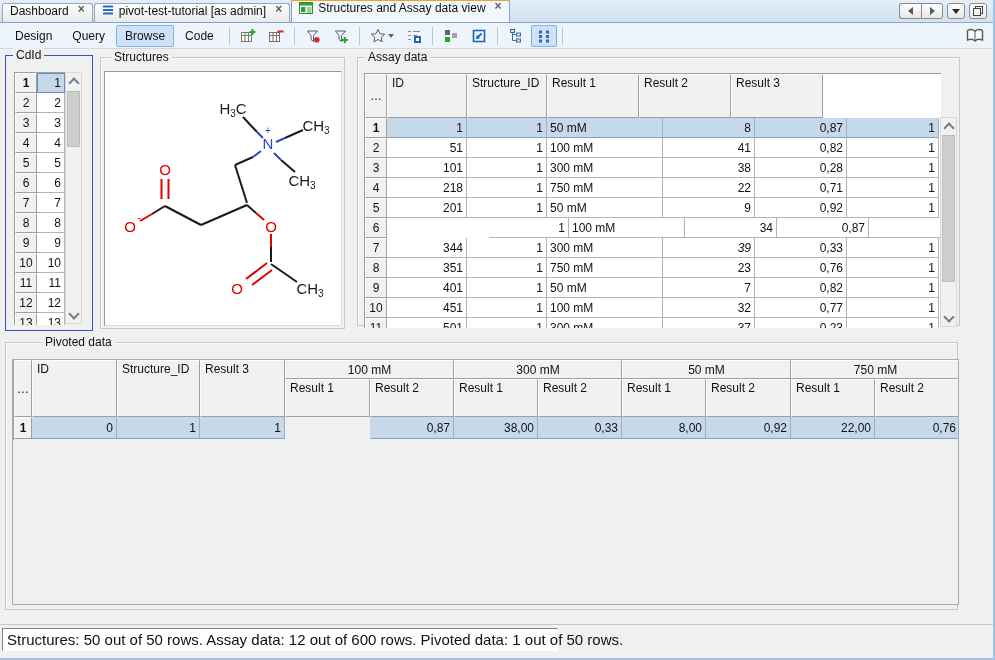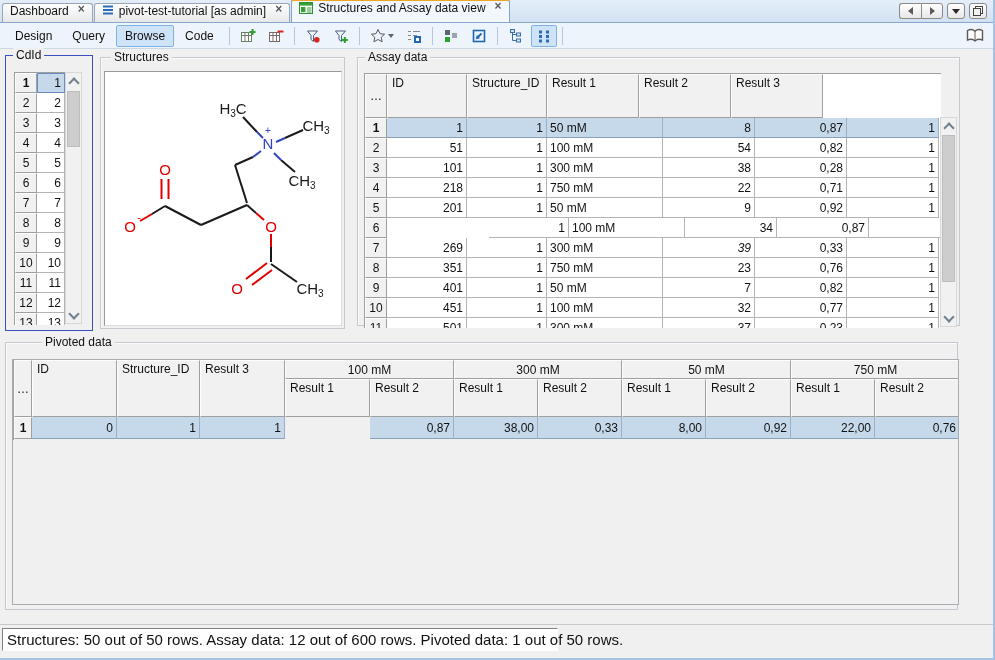--- a/index.html
+++ b/index.html
@@ -370,21 +370,21 @@
               <div class="cell sel" style="width: 116px; height: 20px;">50 mM</div>
               <div class="cell num sel" style="width: 92px; height: 20px;">8</div>
               <div class="cell num sel" style="width: 92px; height: 20px;">0,87</div>
               <div class="cell num sel" style="width: 92px; height: 20px;">1</div>
             </div>
             <div class="trow" style="height: 20px;">
               <div class="hcell rowhead" style="width: 22px; height: 20px;">2</div>
               <div class="cell num" style="width: 80px; height: 20px;">51</div>
               <div class="cell num" style="width: 80px; height: 20px;">1</div>
               <div class="cell" style="width: 116px; height: 20px;">100 mM</div>
-              <div class="cell num" style="width: 92px; height: 20px;">54</div>
+              <div class="cell num" style="width: 92px; height: 20px;">41</div>
               <div class="cell num" style="width: 92px; height: 20px;">0,82</div>
               <div class="cell num" style="width: 92px; height: 20px;">1</div>
             </div>
             <div class="trow" style="height: 20px;">
               <div class="hcell rowhead" style="width: 22px; height: 20px;">3</div>
               <div class="cell num" style="width: 80px; height: 20px;">101</div>
               <div class="cell num" style="width: 80px; height: 20px;">1</div>
               <div class="cell" style="width: 116px; height: 20px;">300 mM</div>
               <div class="cell num" style="width: 92px; height: 20px;">38</div>
               <div class="cell num" style="width: 92px; height: 20px;">0,28</div>
@@ -412,21 +412,21 @@
               <div class="hcell rowhead" style="width: 22px; height: 20px;">6</div>
               <div class="cell num" style="width: 102px; height: 20px; margin-top: 35px;">251</div>
               <div class="cell num" style="width: 80px; height: 20px;">1</div>
               <div class="cell" style="width: 116px; height: 20px;">100 mM</div>
               <div class="cell num" style="width: 92px; height: 20px;">34</div>
               <div class="cell num" style="width: 92px; height: 20px;">0,87</div>
               <div class="cell num" style="width: 92px; height: 20px;">1</div>
             </div>
             <div class="trow" style="height: 20px;">
               <div class="hcell rowhead" style="width: 22px; height: 20px;">7</div>
-              <div class="cell num" style="width: 80px; height: 20px;">269</div>
+              <div class="cell num" style="width: 80px; height: 20px;">344</div>
               <div class="cell num" style="width: 80px; height: 20px;">1</div>
               <div class="cell" style="width: 116px; height: 20px;">300 mM</div>
               <div class="cell num" style="width: 92px; height: 20px; font-style: italic;">39</div>
               <div class="cell num" style="width: 92px; height: 20px;">0,33</div>
               <div class="cell num" style="width: 92px; height: 20px;">1</div>
             </div>
             <div class="trow" style="height: 20px;">
               <div class="hcell rowhead" style="width: 22px; height: 20px;">8</div>
               <div class="cell num" style="width: 80px; height: 20px;">351</div>
               <div class="cell num" style="width: 80px; height: 20px;">1</div>

